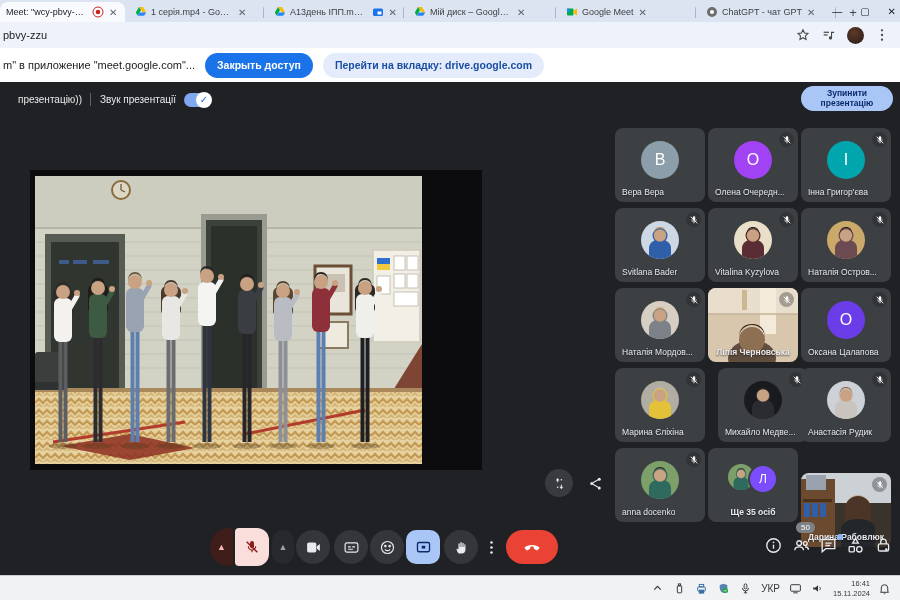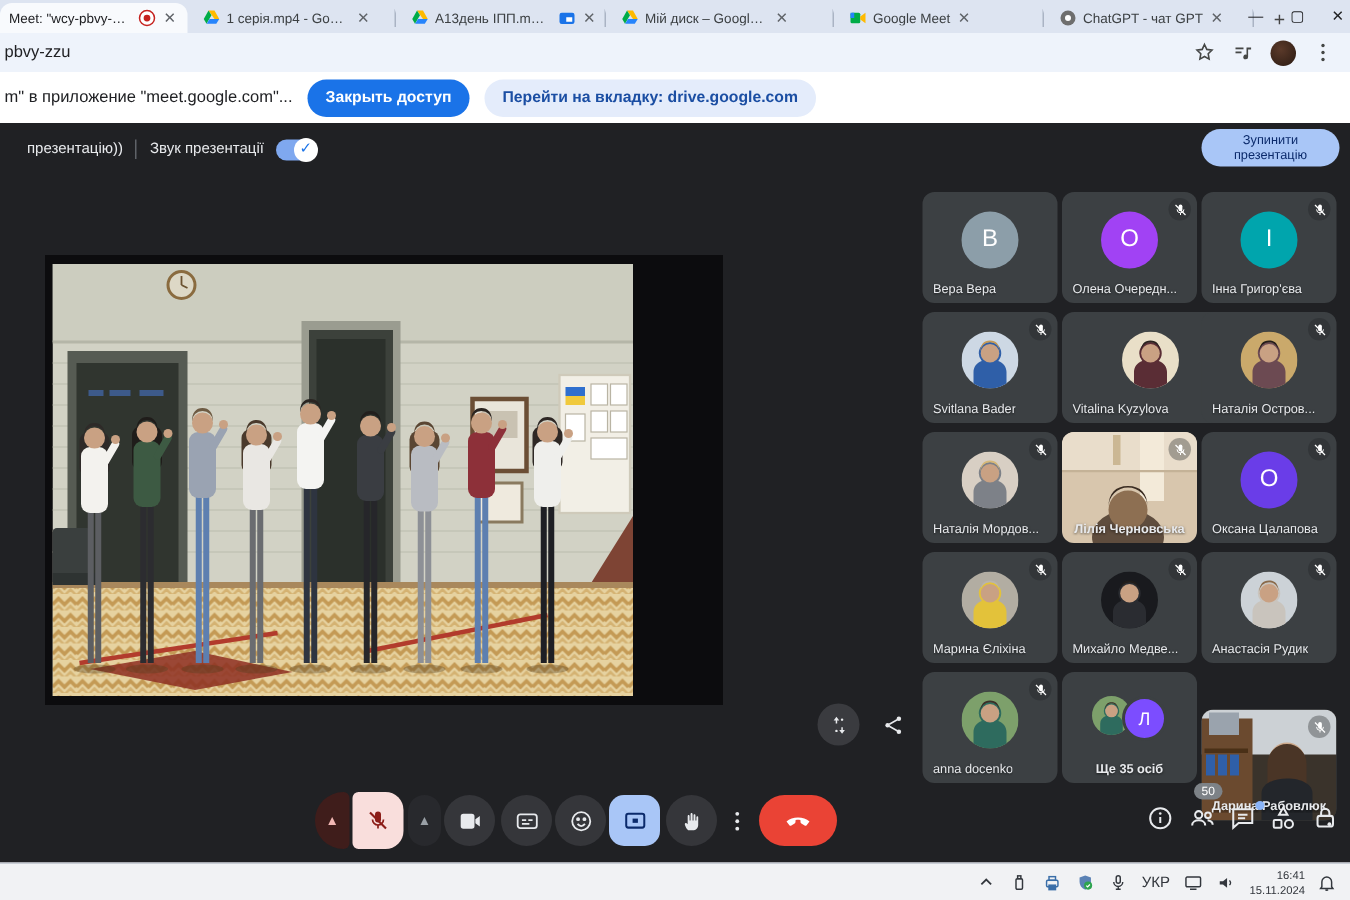--- a/index.html
+++ b/index.html
@@ -29,21 +29,21 @@
   #btn-close-access{background:#1a73e8;color:#fff;}
   #btn-goto-tab{background:#e4ecfb;color:#17folder3;color:#1b4ea3;}
   
   #meet{position:absolute;left:0;top:82px;width:900px;height:493px;background:#202124;}
   #presbar{position:absolute;left:0;top:4px;width:900px;height:27px;display:flex;align-items:center;color:#e8eaed;font-size:10px;}
   #presbar .div{width:1px;height:13px;background:#5f6368;margin:0 9px 0 8px;}
   #soundtoggle{margin-left:8px;width:27px;height:14px;border-radius:8px;background:#7fa8ef;position:relative;}
   #soundtoggle .knob{position:absolute;right:-1px;top:-1px;width:16px;height:16px;border-radius:50%;background:#fff;
     color:#1a73e8;font-size:10px;line-height:16px;text-align:center;font-weight:bold;}
   #stopbtn{position:absolute;right:7px;top:0;width:92px;height:25px;border-radius:13px;background:#a9c6f7;border:none;
-    color:#0b2a6b;font-size:8.5px;font-weight:400;line-height:1.15;font-family:inherit;}
+    color:#0b2a6b;font-size:8.5px;font-weight:700;line-height:1.15;font-family:inherit;}
   #presregion{position:absolute;left:30px;top:88px;width:452px;height:300px;background:#0c0c0e;}
   #photo{position:absolute;left:5px;top:6px;width:387px;height:288px;display:block;}
   #floatbtns{position:absolute;left:545px;top:387px;display:flex;align-items:center;gap:12px;}
   #unpinbtn{width:28px;height:28px;border-radius:50%;background:#3a3b3f;display:flex;align-items:center;justify-content:center;}
   #unpinbtn svg,#sharebtn svg{width:15px;height:15px;}
   #sharebtn{width:20px;height:20px;color:#e8eaed;display:flex;align-items:center;justify-content:center;}
   
   #grid{position:absolute;left:615px;top:46px;width:279px;height:400px;}
   .tile{position:absolute;width:90px;height:74px;border-radius:8px;background:#3c4043;overflow:hidden;}
   .tile .name{position:absolute;left:7px;bottom:5px;font-size:8.5px;color:#e8eaed;max-width:78px;
@@ -447,21 +447,21 @@
           <div class="name">Svitlana Bader</div>
           <span class="mute">
             <svg viewBox="0 0 24 24">
               <path d="M12 3a3 3 0 0 1 3 3v5a3 3 0 0 1-6 0V6a3 3 0 0 1 3-3z" fill="#fff"></path>
               <path d="M6.5 11a5.5 5.5 0 0 0 11 0" stroke="#fff" stroke-width="1.6" fill="none"></path>
               <path d="M12 16.5V20" stroke="#fff" stroke-width="1.6"></path>
               <path d="M4 4l16 16" stroke="#fff" stroke-width="2"></path>
             </svg>
           </span>
         </div>
-        <div class="tile" style="left: 93px; top: 80px; padding-left: 28px;">
+        <div class="tile" style="left: 93px; top: 80px;">
           <div class="avphoto">
             <svg viewBox="0 0 38 38">
               <rect width="38" height="38" fill="#e9dfc8"></rect>
               <path d="M19 7a7.5 7.5 0 0 1 7.5 7.5c0 2-.8 3.8-2 5.1 3.4 1.3 5.5 4 5.5 7.4V38H8v-11c0-3.4 2.1-6.1 5.5-7.4a7.46 7.46 0 0 1-2-5.1A7.5 7.5 0 0 1 19 7z" fill="#5a2d35"></path>
               <circle cx="19" cy="14.5" r="6.2" fill="#c9a183"></circle>
               <path d="M12.6 13.5a6.4 6.4 0 0 1 12.8 0c0-5-2.4-7.5-6.4-7.5s-6.4 2.5-6.4 7.5z" fill="#2b2320"></path>
             </svg>
           </div>
           <div class="name">Vitalina Kyzylova</div>
           <span class="mute">
@@ -558,21 +558,21 @@
           <div class="name">Марина Єліхіна</div>
           <span class="mute">
             <svg viewBox="0 0 24 24">
               <path d="M12 3a3 3 0 0 1 3 3v5a3 3 0 0 1-6 0V6a3 3 0 0 1 3-3z" fill="#fff"></path>
               <path d="M6.5 11a5.5 5.5 0 0 0 11 0" stroke="#fff" stroke-width="1.6" fill="none"></path>
               <path d="M12 16.5V20" stroke="#fff" stroke-width="1.6"></path>
               <path d="M4 4l16 16" stroke="#fff" stroke-width="2"></path>
             </svg>
           </span>
         </div>
-        <div class="tile" style="left: 93px; top: 240px; text-decoration: underline;">
+        <div class="tile" style="left: 103px; top: 240px; text-decoration: underline;">
           <div class="avphoto">
             <svg viewBox="0 0 38 38">
               <rect width="38" height="38" fill="#191a1e"></rect>
               <path d="M19 7a7.5 7.5 0 0 1 7.5 7.5c0 2-.8 3.8-2 5.1 3.4 1.3 5.5 4 5.5 7.4V38H8v-11c0-3.4 2.1-6.1 5.5-7.4a7.46 7.46 0 0 1-2-5.1A7.5 7.5 0 0 1 19 7z" fill="#2a2c31"></path>
               <circle cx="19" cy="14.5" r="6.2" fill="#c9a183"></circle>
               <path d="M12.6 13.5a6.4 6.4 0 0 1 12.8 0c0-5-2.4-7.5-6.4-7.5s-6.4 2.5-6.4 7.5z" fill="#211d1a"></path>
             </svg>
           </div>
           <div class="name">Михайло Медве...</div>
           <span class="mute">

